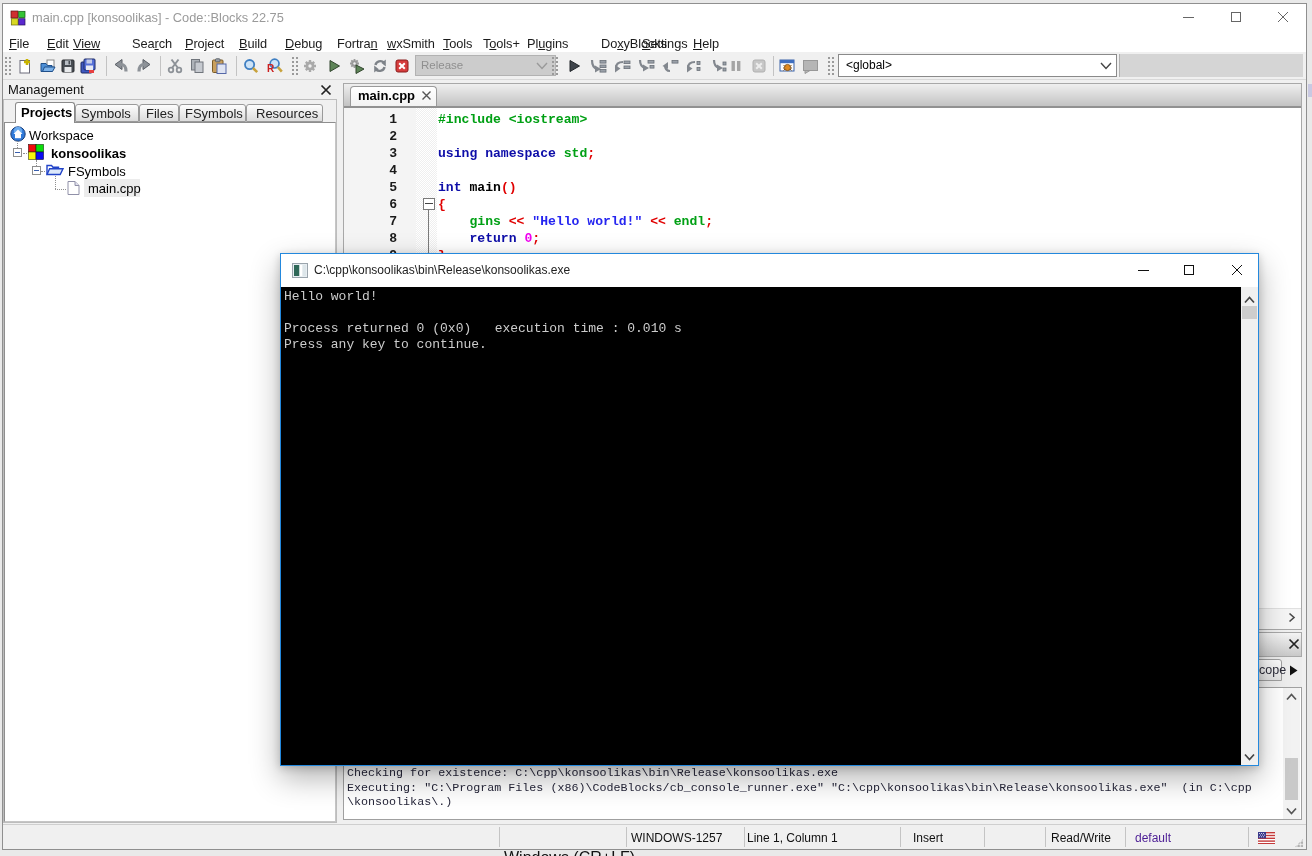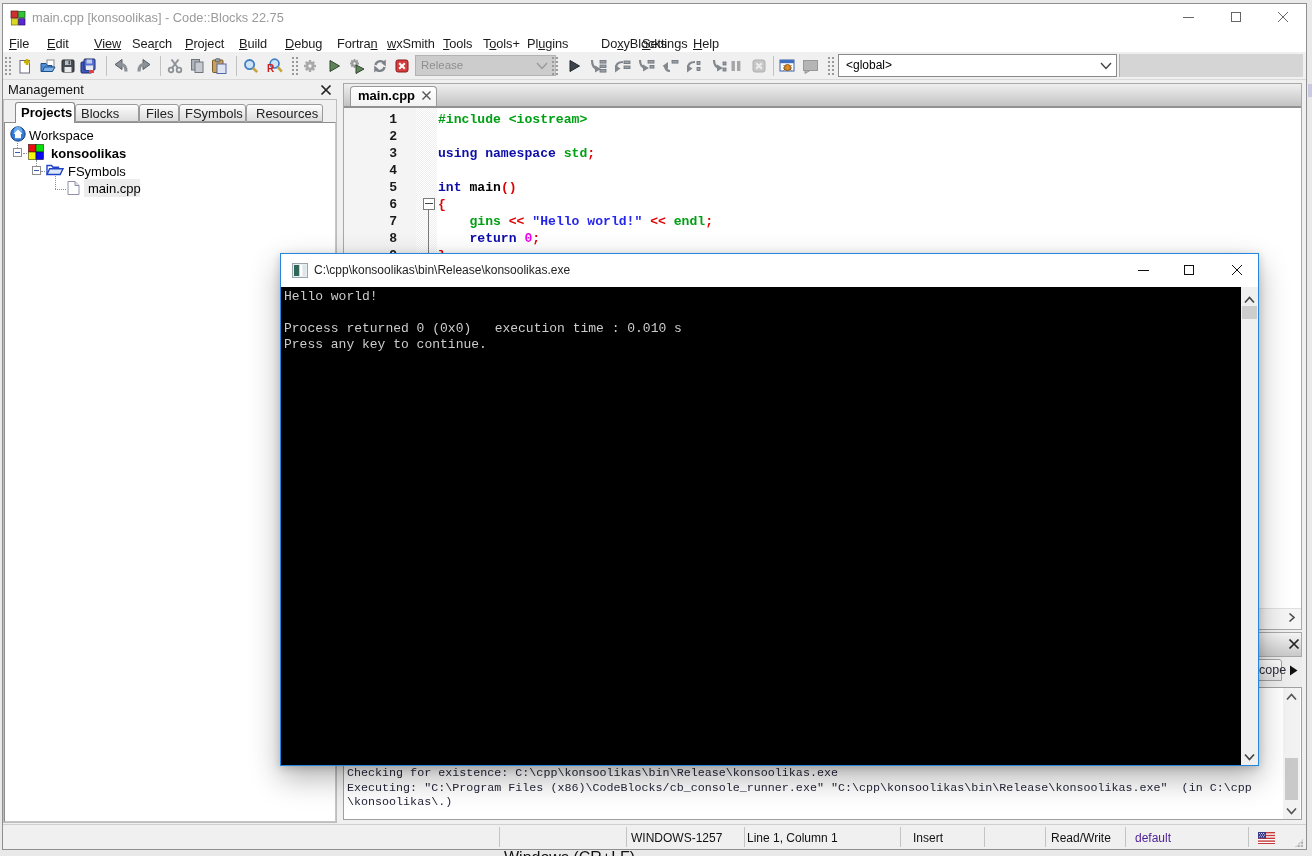--- a/index.html
+++ b/index.html
@@ -27,21 +27,21 @@
 <div class="abs" style="left:1183px;top:17px;width:11px;height:1px;background:#666;"></div>
 <div class="abs" style="left:1231px;top:12px;width:10px;height:10px;border:1px solid #666;"></div>
 <svg class="abs" style="left:1277px;top:11px;" width="12" height="12" viewBox="0 0 12 12">
     <path d="M1 1 L11 11 M11 1 L1 11" stroke="#666" stroke-width="1"></path>
   </svg>
 
 <div class="abs" style="left:3px;top:31px;width:1303px;height:21px;background:#ffffff;"></div>
 <div class="abs" id="menubar" style="left:0;top:36px;height:18px;font-size:12.8px;letter-spacing:-0.1px;color:#1c1c1c;">
 <span class="abs" style="left:9px;"><u>F</u>ile</span>
 <span class="abs" style="left:47px;"><u>E</u>dit</span>
-<span class="abs" style="left:94px;text-decoration:underline;"><u>V</u>iew</span>
+<span class="abs" style="left:73px;text-decoration:underline;"><u>V</u>iew</span>
 <span class="abs" style="left:132px;">Sea<u>r</u>ch</span>
 <span class="abs" style="left:185px;"><u>P</u>roject</span>
 <span class="abs" style="left:239px;"><u>B</u>uild</span>
 <span class="abs" style="left:285px;"><u>D</u>ebug</span>
 <span class="abs" style="left:337px;">Fortra<u>n</u></span>
 <span class="abs" style="left:387px;"><u>w</u>xSmith</span>
 <span class="abs" style="left:443px;"><u>T</u>ools</span>
 <span class="abs" style="left:483px;">T<u>o</u>ols+</span>
 <span class="abs" style="left:527px;">Pl<u>u</u>gins</span>
 <span class="abs" style="left:573px;margin-left:28px;">Do<u>x</u>yBlocks</span>
@@ -251,21 +251,21 @@
 <div class="abs" style="left:1120px;top:2px;width:183px;height:23px;background:#d5d5d5;"></div>
 </div>
 
 <div class="abs" style="left:8px;top:82px;font-size:13px;color:#111;">Management</div>
 <svg class="abs" style="left:320px;top:84px;" width="12" height="12" viewBox="0 0 12 12">
     <path d="M1.5 1.5 L10.5 10.5 M10.5 1.5 L1.5 10.5" stroke="#222" stroke-width="1.7"></path>
   </svg>
 <div class="abs" style="left:3px;top:99px;width:334px;height:724px;border:1px solid #bdbdbd;background:#f0f0f0;"></div>
 
 <div class="abs" style="left:75px;top:104px;width:64px;height:18px;background:linear-gradient(#fdfdfd,#dcdcdc);border:1px solid #9a9a9a;border-radius:3px 3px 0 0;"></div>
-<div class="abs" style="left:81px;top:106px;font-size:13px;color:#222;">Blocks</div>
+<div class="abs" style="left:81px;top:106px;font-size:13px;color:#222;">Symbols</div>
 <div class="abs" style="left:139px;top:104px;width:40px;height:18px;background:linear-gradient(#fdfdfd,#dcdcdc);border:1px solid #9a9a9a;border-radius:3px 3px 0 0;"></div>
 <div class="abs" style="left:146px;top:106px;font-size:13px;color:#222;">Files</div>
 <div class="abs" style="left:179px;top:104px;width:67px;height:18px;background:linear-gradient(#fdfdfd,#dcdcdc);border:1px solid #9a9a9a;border-radius:3px 3px 0 0;"></div>
 <div class="abs" style="left:185px;top:106px;font-size:13px;color:#222;">FSymbols</div>
 <div class="abs" style="left:246px;top:104px;width:77px;height:18px;background:linear-gradient(#fdfdfd,#dcdcdc);border:1px solid #9a9a9a;border-radius:3px 3px 0 0;"></div>
 <div class="abs" style="left:256px;top:106px;font-size:13px;color:#222;">Resources</div>
 
 <div class="abs" style="left:4px;top:122px;width:332px;height:700px;background:#fff;border:1px solid #8e8e8e;border-bottom-color:#c6c6c6;border-right-color:#c6c6c6;"></div>
 
 <div class="abs" style="left:15px;top:102px;width:60px;height:21px;background:#fff;border:1px solid #8a8a8a;border-bottom:none;border-radius:3px 3px 0 0;"></div>

